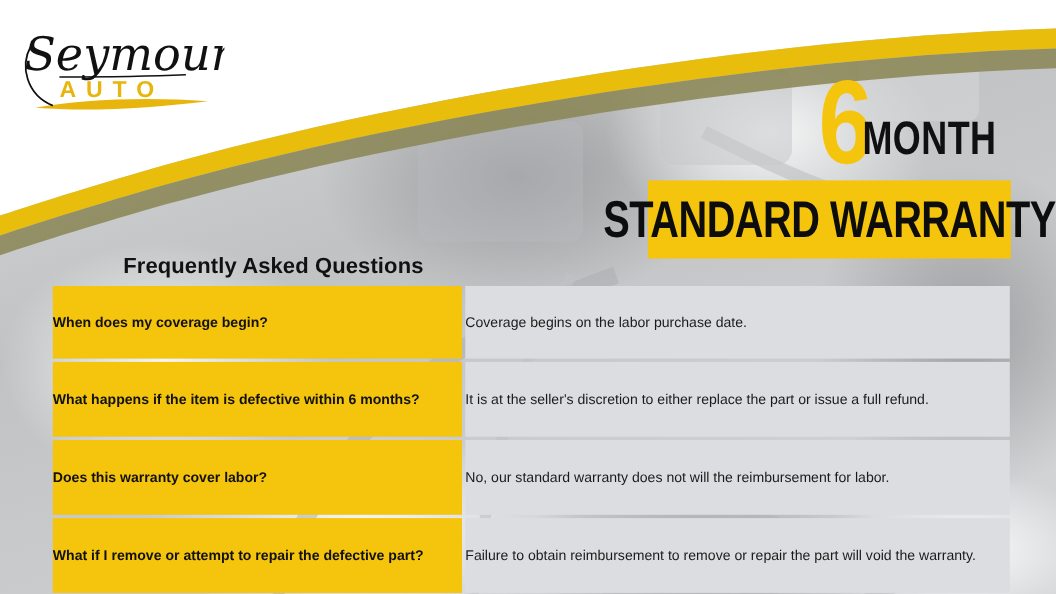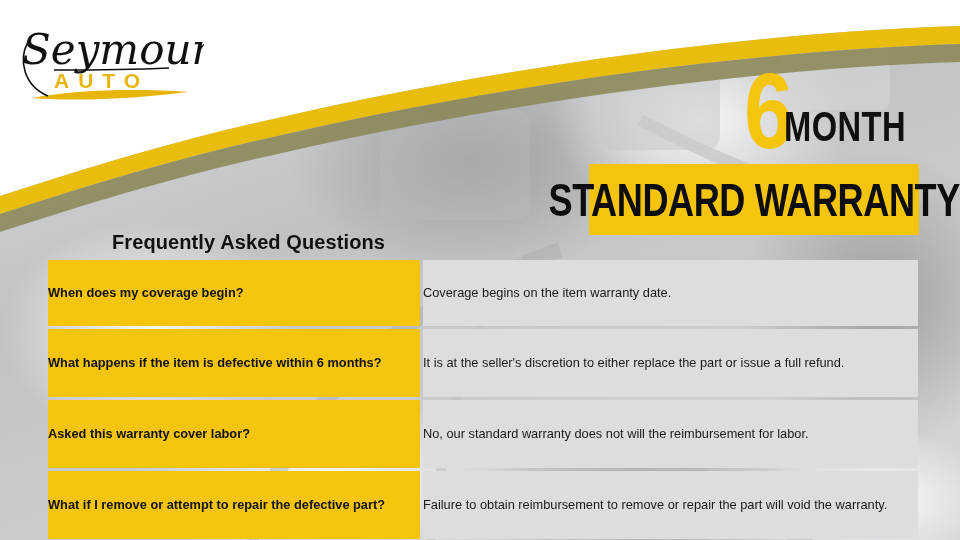--- a/index.html
+++ b/index.html
@@ -231,28 +231,28 @@
   <div class="warranty-band">
     <span class="warranty-text">STANDARD WARRANTY</span>
   </div>
 
   <div class="faq-title">Frequently Asked Questions</div>
 
   <table class="faq-table">
     <tbody>
       <tr class="row-h1">
         <td class="q-cell">When does my coverage begin?</td>
-        <td class="a-cell">Coverage begins on the item warranty date.</td>
+        <td class="a-cell">Coverage begins on the labor purchase date.</td>
       </tr>
       <tr class="row-h2">
         <td class="q-cell">What happens if the item is defective within 6 months?</td>
         <td class="a-cell">It is at the seller's discretion to either replace the part or issue a full refund.</td>
       </tr>
       <tr class="row-h2">
-        <td class="q-cell">Asked this warranty cover labor?</td>
+        <td class="q-cell">Does this warranty cover labor?</td>
         <td class="a-cell">No, our standard warranty does not will the reimbursement for labor.</td>
       </tr>
       <tr class="row-h2">
         <td class="q-cell">What if I remove or attempt to repair the defective part?</td>
         <td class="a-cell">Failure to obtain reimbursement to remove or repair the part will void the warranty.</td>
       </tr>
     </tbody>
   </table>
 
 </div>

